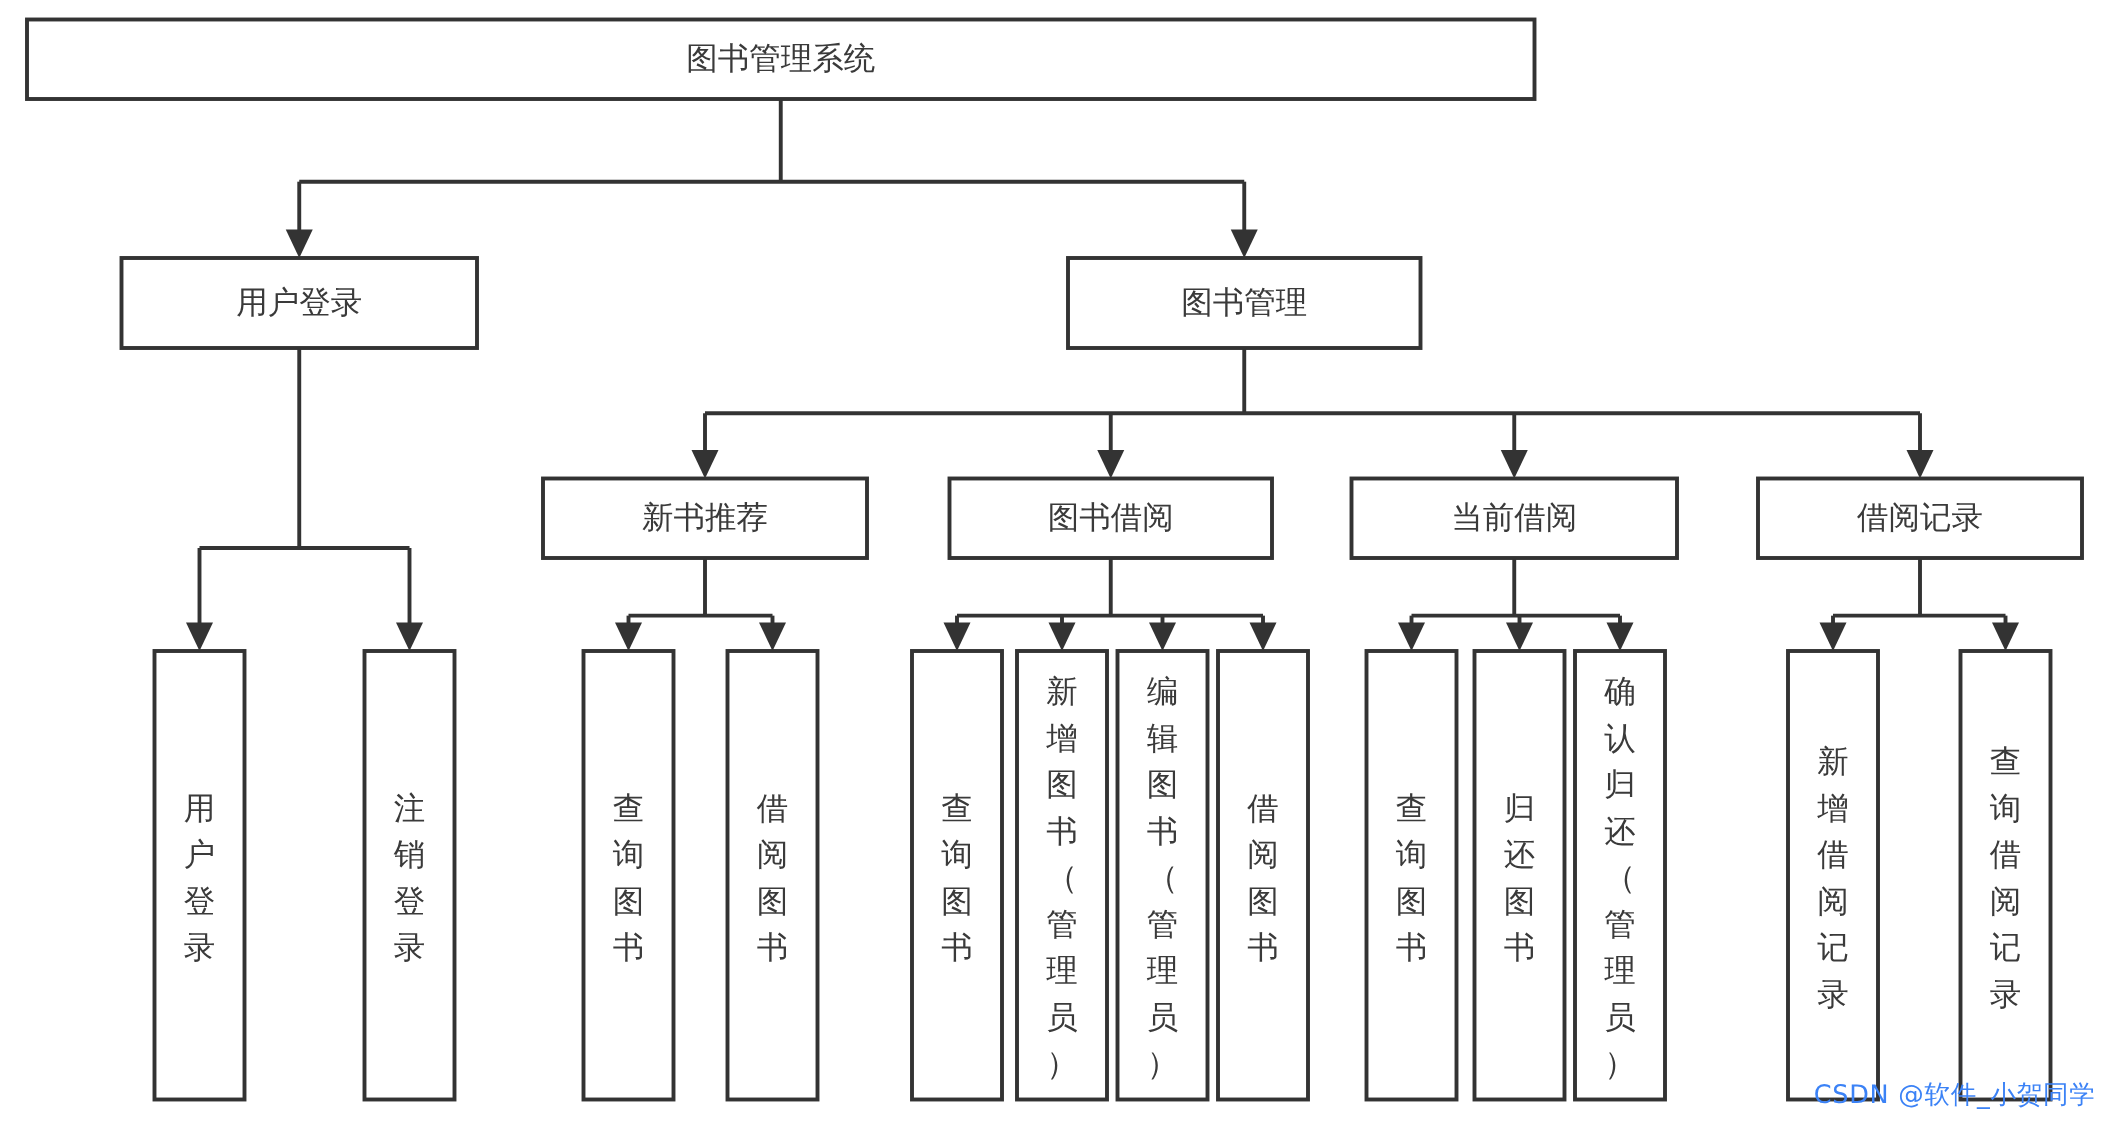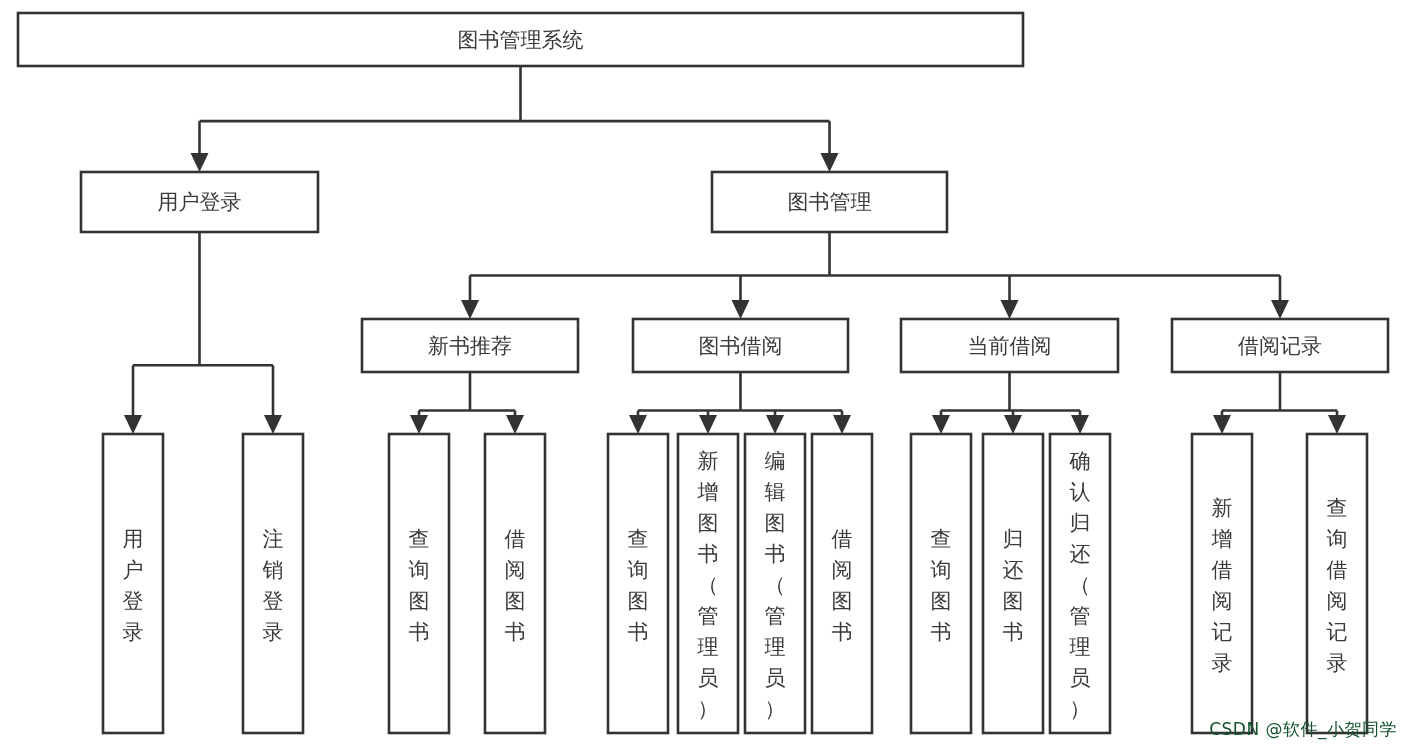--- a/index.html
+++ b/index.html
@@ -17,21 +17,21 @@
     text-anchor:middle;dominant-baseline:middle;
   }
   .leaf-label{
     font-family:"DejaVu Sans","Liberation Sans",sans-serif;
     fill:#3a3a3a;font-size:21px;
     text-anchor:middle;
   }
   .watermark{
     position:absolute;right:8px;bottom:6px;
     font-family:"DejaVu Sans","Liberation Sans",sans-serif;
-    font-size:17px;color:#14532d;white-space:nowrap;
+    font-size:17px;color:#3b82f6;white-space:nowrap;
     letter-spacing:.5px;pointer-events:none;
   }
 </style>
 </head>
 <body>
 
 <svg id="canvas" viewBox="0 0 1405 747">
   <g id="edge-layer">
       <line x1="520.5" y1="66" x2="520.5" y2="121.12" class="conn"></line>
       <line x1="199.5" y1="121.12" x2="829.5" y2="121.12" class="conn"></line>

